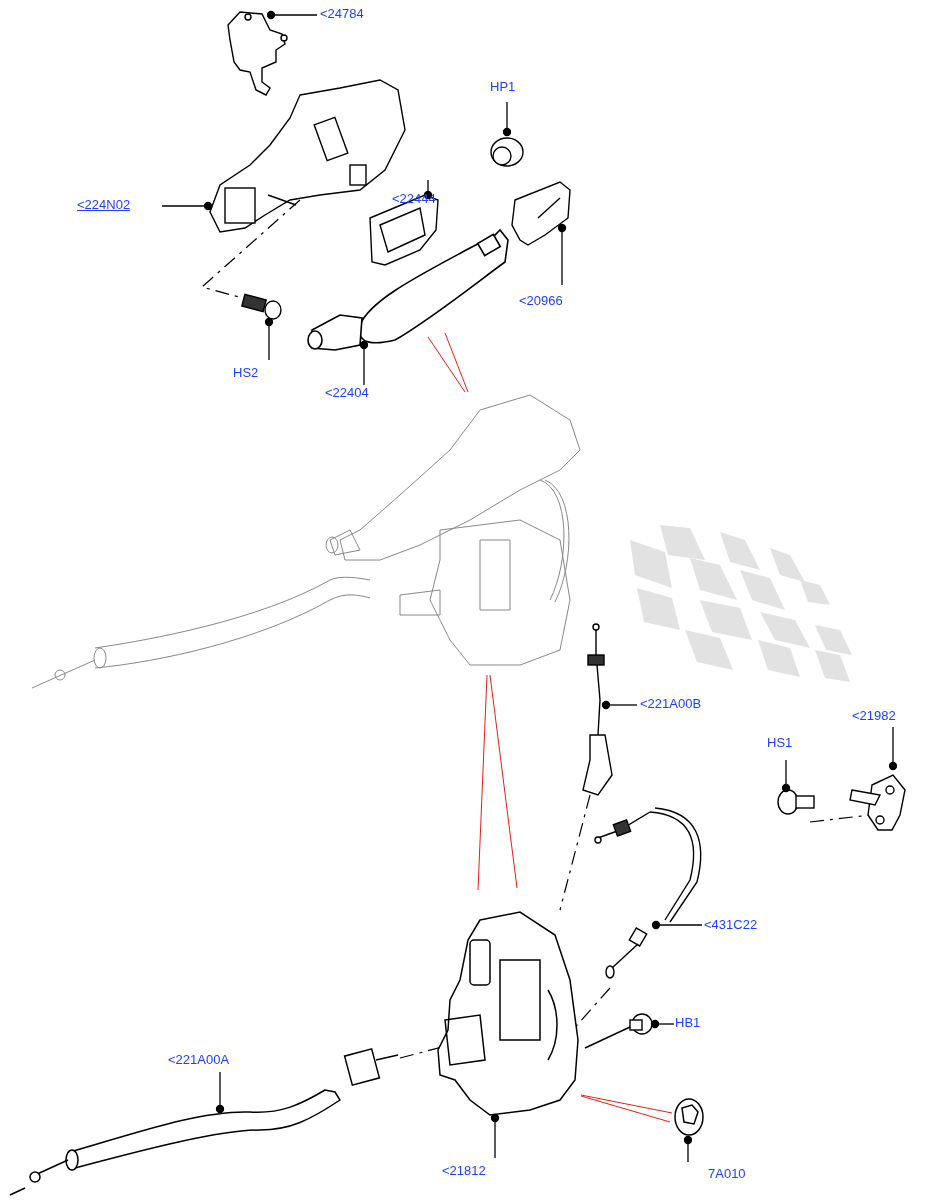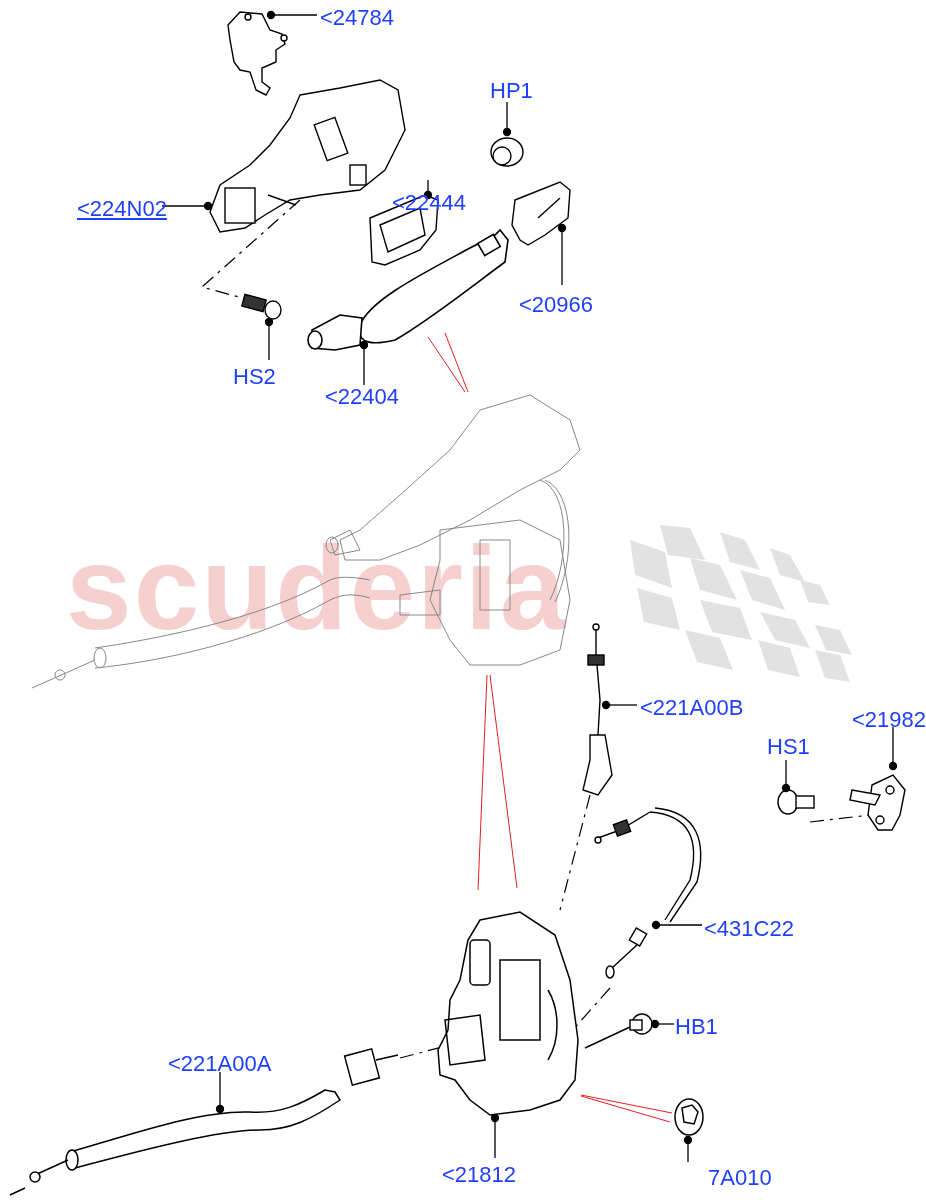--- a/index.html
+++ b/index.html
@@ -1,28 +1,27 @@
 <!DOCTYPE html>
 <html><head>
 <meta charset="utf-8">
 <style>
   html, body { margin:0; padding:0; background:#ffffff; }
   body { width:926px; height:1200px; position:relative; overflow:hidden; font-family:"Liberation Sans", sans-serif; }
   #diagram { position:absolute; left:0; top:0; width:926px; height:1200px; }
-  .label { position:absolute; color:#1f3fff; font-size:22px; line-height:1; white-space:nowrap; font-family:"Liberation Sans", sans-serif; }
+  .label { position:absolute; color:#1f3fff; font-size:13px; line-height:1; white-space:nowrap; font-family:"Liberation Sans", sans-serif; }
   .wm-text { position:absolute; font-family:"Liberation Sans", sans-serif; }
   .wm-big { left:66px; top:520px; font-size:118px; font-weight:bold; color:#f6cfcf; letter-spacing:2px; }
   .wm-small { left:70px; top:648px; font-size:44px; color:#e2e2e2; letter-spacing:56px; }
 </style>
 </head>
 <body>
 
 <div id="diagram">
 
-  <div class="wm-text wm-big">scuderia</div>
 
   <svg width="926" height="1200" viewBox="0 0 926 1200" style="position:absolute;left:0;top:0">
 
     <g fill="#e2e2e2">
       <polygon points="660,525 690,528 705,560 668,555"></polygon>
       <polygon points="630,540 665,552 672,588 635,575"></polygon>
       <polygon points="720,532 745,540 760,570 730,562"></polygon>
       <polygon points="690,558 720,565 737,600 700,590"></polygon>
       <polygon points="770,548 790,555 805,582 780,575"></polygon>
       <polygon points="740,570 770,578 785,610 752,600"></polygon>

